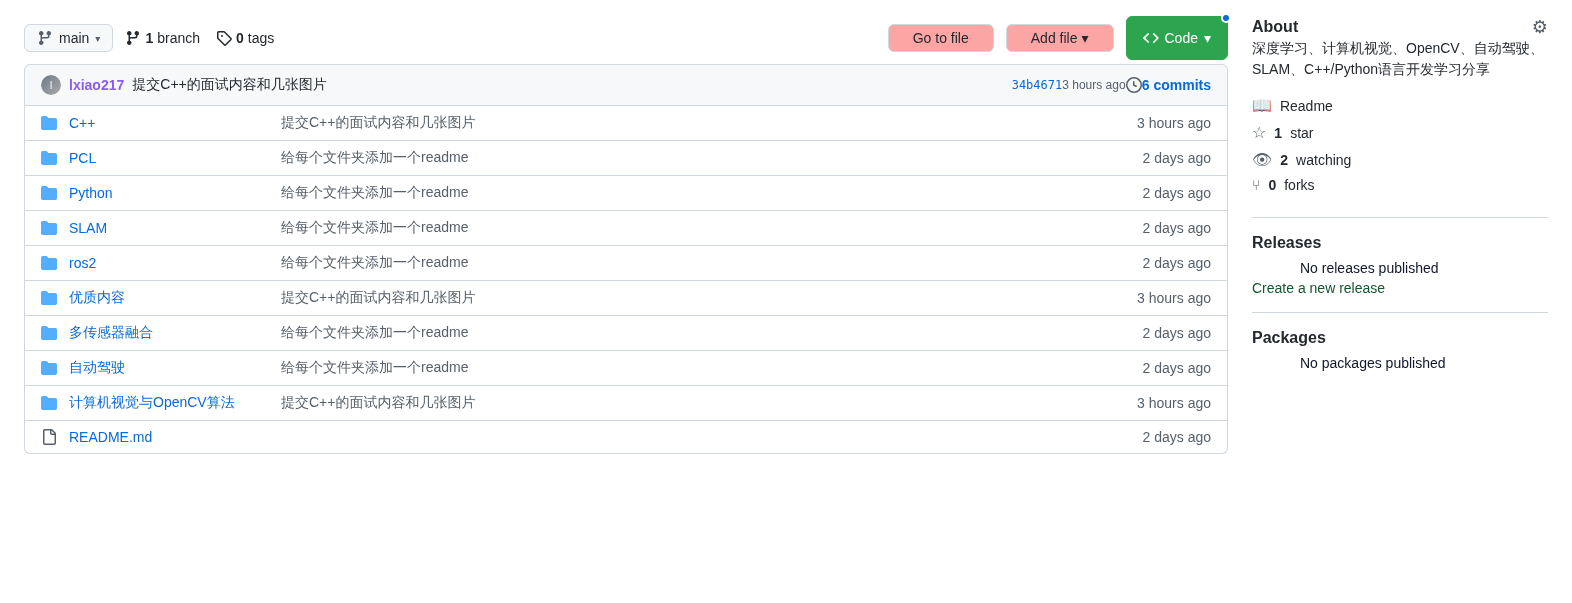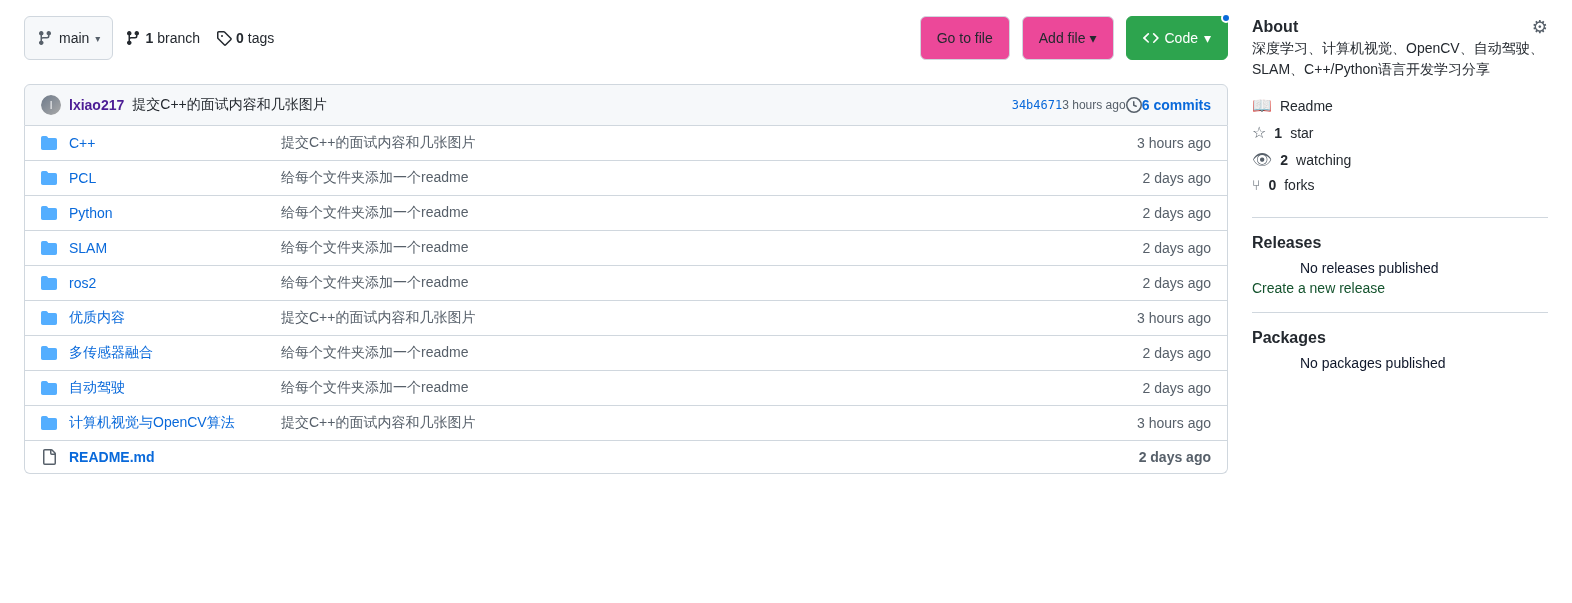--- a/index.html
+++ b/index.html
@@ -3,45 +3,45 @@
   <meta charset="utf-8">
   <style>
     * { box-sizing: border-box; margin: 0; padding: 0; }
     body { font-family: -apple-system, BlinkMacSystemFont, "Segoe UI", Helvetica, Arial, sans-serif; font-size: 14px; color: #24292f; background: #fff; }
 
     .layout { display: flex; gap: 24px; padding: 16px 24px; max-width: 1572px; }
     .main { flex: 1; min-width: 0; }
     .sidebar { width: 296px; flex-shrink: 0; }
 
     
-    .toolbar { display: flex; gap: 12px; margin-bottom: 24px; }
+    .toolbar { display: flex; align-items: center; gap: 12px; margin-bottom: 4px; }
     .branch-selector { display: flex; align-items: center; gap: 6px; border: 1px solid #d0d7de; border-radius: 6px; padding: 5px 12px; cursor: pointer; font-size: 14px; background: #f6f8fa; }
     .branch-selector svg { color: #57606a; }
     .branch-selector .chevron { color: #57606a; font-size: 10px; }
     .meta-links { display: flex; align-items: center; gap: 16px; font-size: 14px; color: #24292f; }
     .meta-link { display: flex; align-items: center; gap: 4px; color: #24292f; text-decoration: none; cursor: pointer; }
     .spacer { flex: 1; }
-    .btn { border: 1px solid #d0d7de; border-radius: 6px; padding: 5px 16px; cursor: pointer; font-size: 14px; background: #ec4899; color: #24292f; display: flex; align-items: center; gap: 4px; }
+    .btn { border: 1px solid #d0d7de; border-radius: 6px; padding: 5px 24px; cursor: pointer; font-size: 14px; background: #fca5a5; color: #24292f; display: flex; align-items: center; gap: 4px; }
     .btn-add { display: flex; align-items: center; gap: 4px; }
     .btn-green { background: #2da44e; color: #fff; border: 1px solid #2da44e; border-radius: 6px; padding: 13px 16px; cursor: pointer; font-size: 14px; display: flex; align-items: center; gap: 6px; position: relative; }
     .btn-green .blue-dot { position: absolute; top: -4px; right: -4px; width: 10px; height: 10px; background: #0969da; border-radius: 50%; border: 2px solid #fff; }
 
     
     .commit-bar { display: flex; align-items: center; gap: 8px; background: #f6f8fa; border: 1px solid #d0d7de; border-radius: 6px 6px 0 0; padding: 10px 16px; }
     .avatar { width: 20px; height: 20px; border-radius: 50%; background: #ccc; overflow: hidden; flex-shrink: 0; }
-    .commit-author { font-weight: 600; color: #4c1d95; font-size: 14px; cursor: pointer; }
+    .commit-author { font-weight: 600; color: #8b5cf6; font-size: 14px; cursor: pointer; }
     .commit-message { color: #24292f; font-size: 14px; flex: 1; }
     .commit-meta { display: flex; align-items: center; margin-left: auto; color: #57606a; font-size: 12px; white-space: nowrap; }
     .commit-hash { color: #0969da; cursor: pointer; font-family: monospace; }
     .commits-link { display: flex; align-items: center; gap: 4px; color: #0969da; cursor: pointer; font-size: 14px; font-weight: 600; }
 
     
     .file-table { border: 1px solid #d0d7de; border-top: none; border-radius: 0 0 6px 6px; overflow: hidden; }
     .file-row { display: flex; align-items: center; padding: 8px 16px; border-bottom: 1px solid #d0d7de; gap: 12px; }
-    .file-row:last-child { border-bottom: none; font-weight: bold; }
+    .file-row:last-child { border-bottom: none; }
     .file-name { width: 200px; flex-shrink: 0; color: #0969da; cursor: pointer; font-size: 14px; }
     .file-commit { flex: 1; color: #57606a; font-size: 14px; }
     .file-time { color: #57606a; font-size: 14px; white-space: nowrap; margin-left: auto; }
 
     
     .about-section { margin-bottom: 24px; }
     .about-header { display: flex; align-items: center; justify-content: space-between; margin-bottom: 0; }
     .about-title { font-size: 16px; font-weight: 600; }
     .about-desc { font-size: 14px; color: #24292f; line-height: 1.5; margin-bottom: 16px; }
     .about-links { display: flex; flex-direction: column; gap: 8px; }

